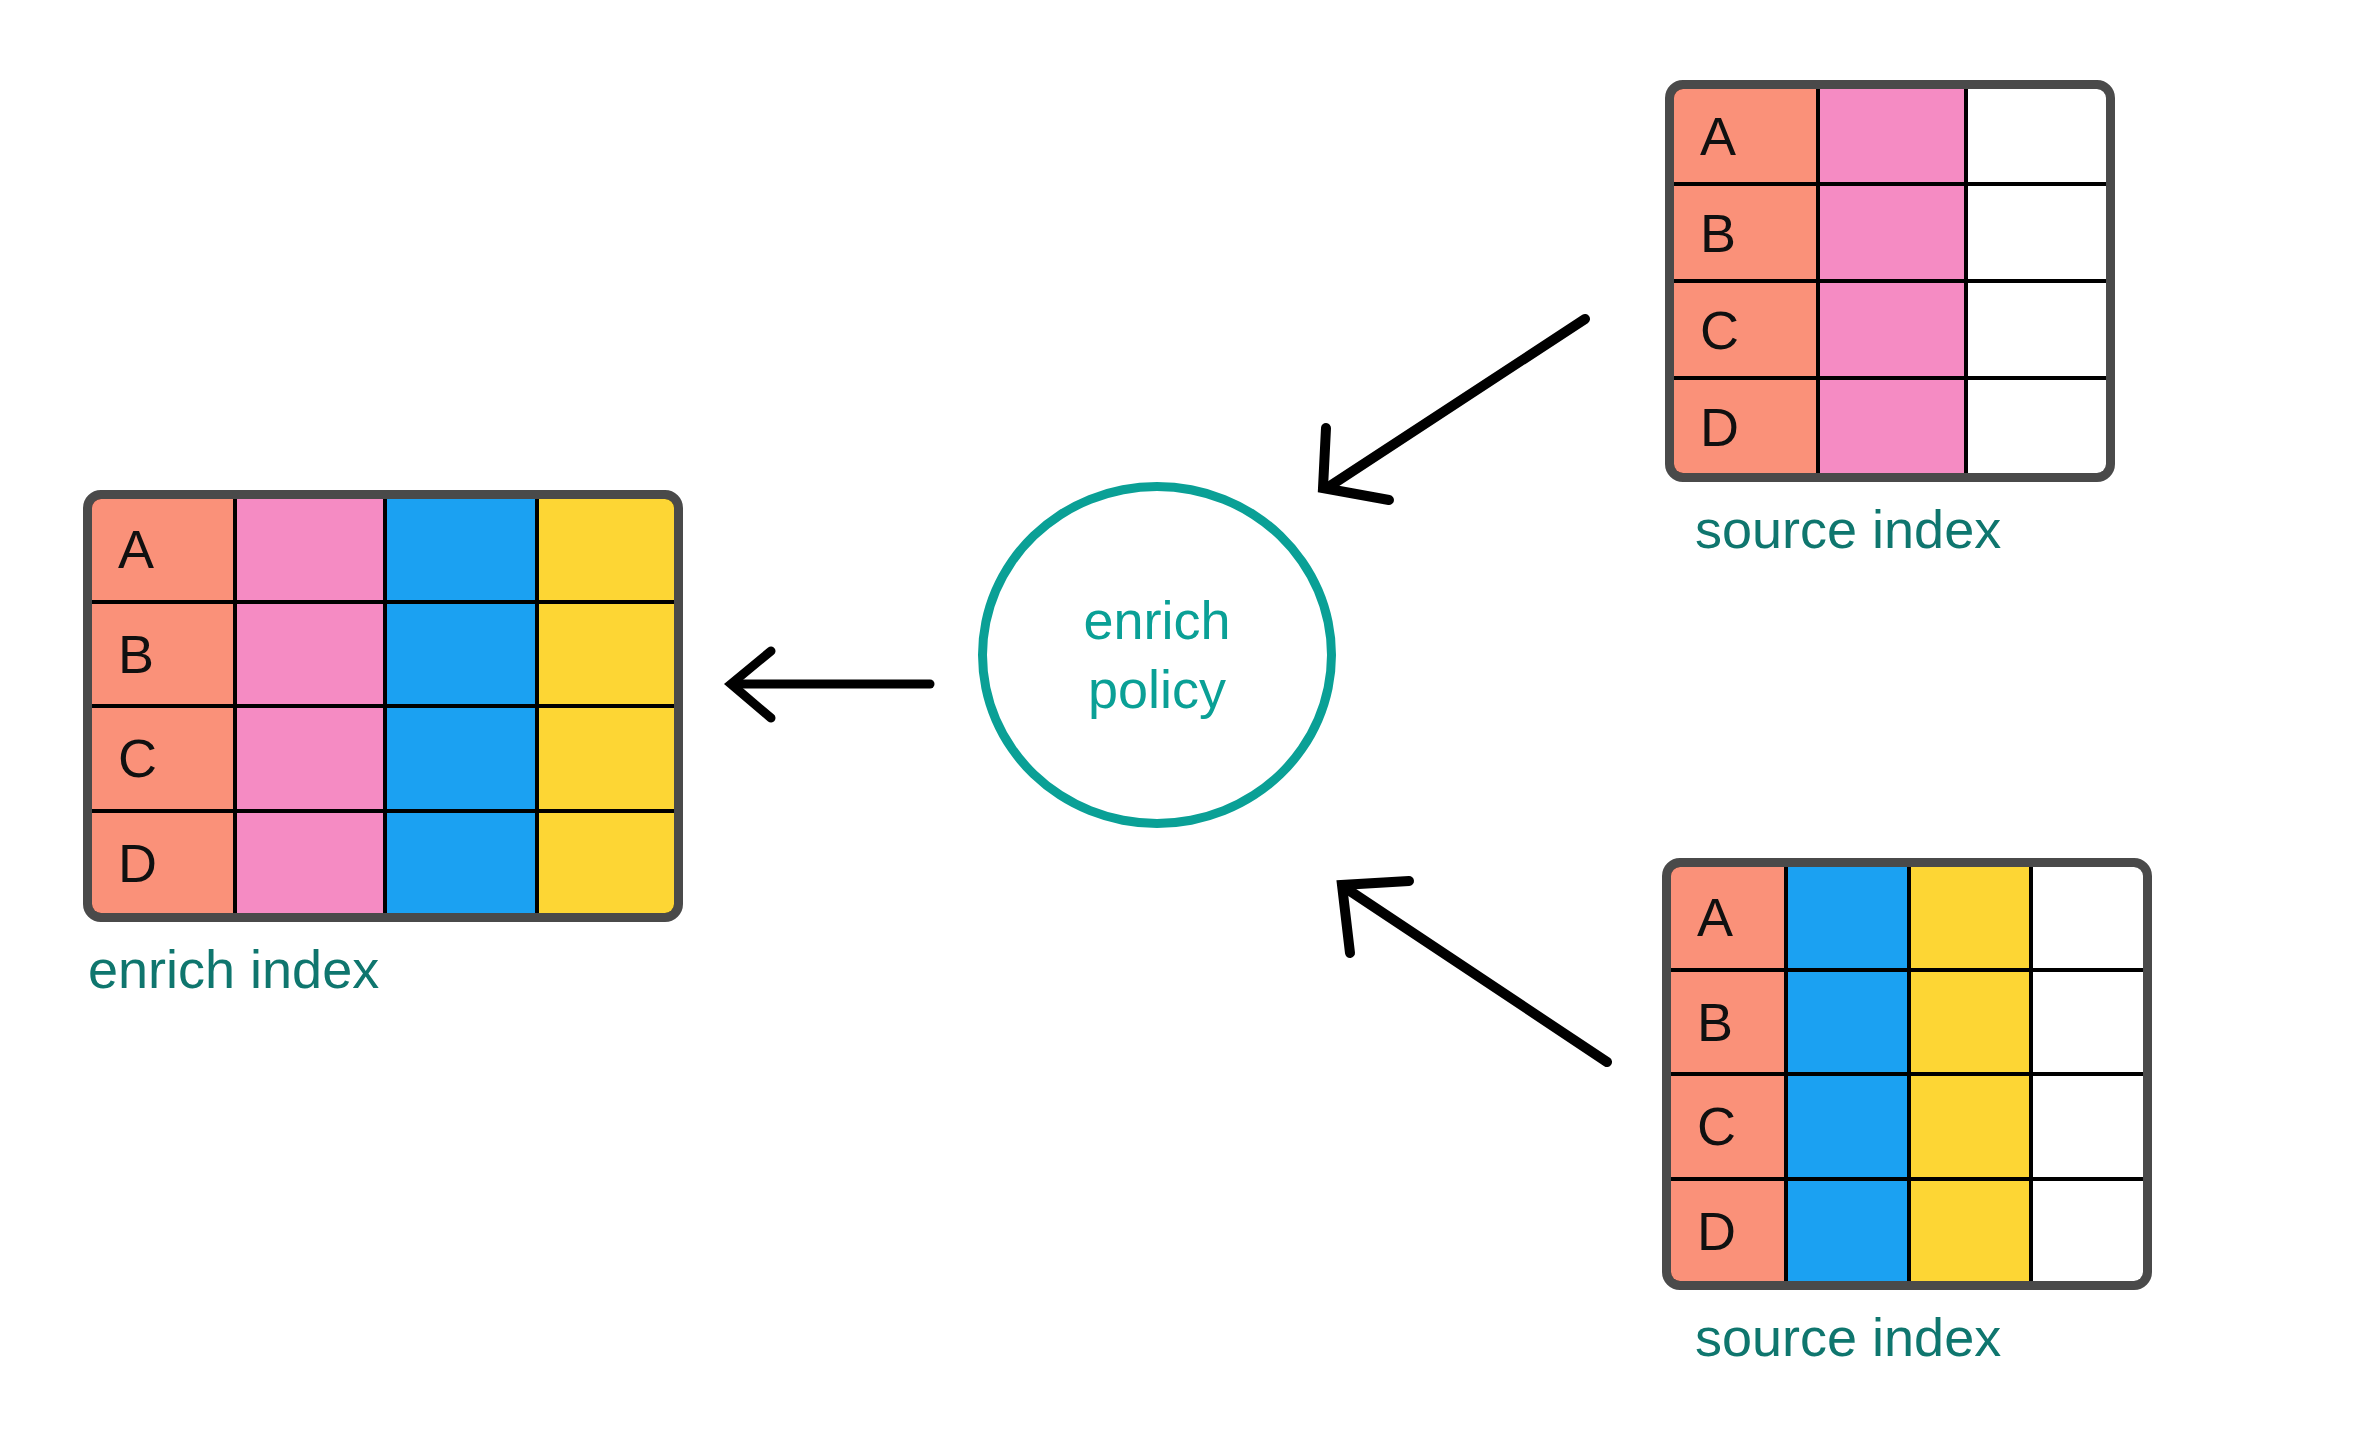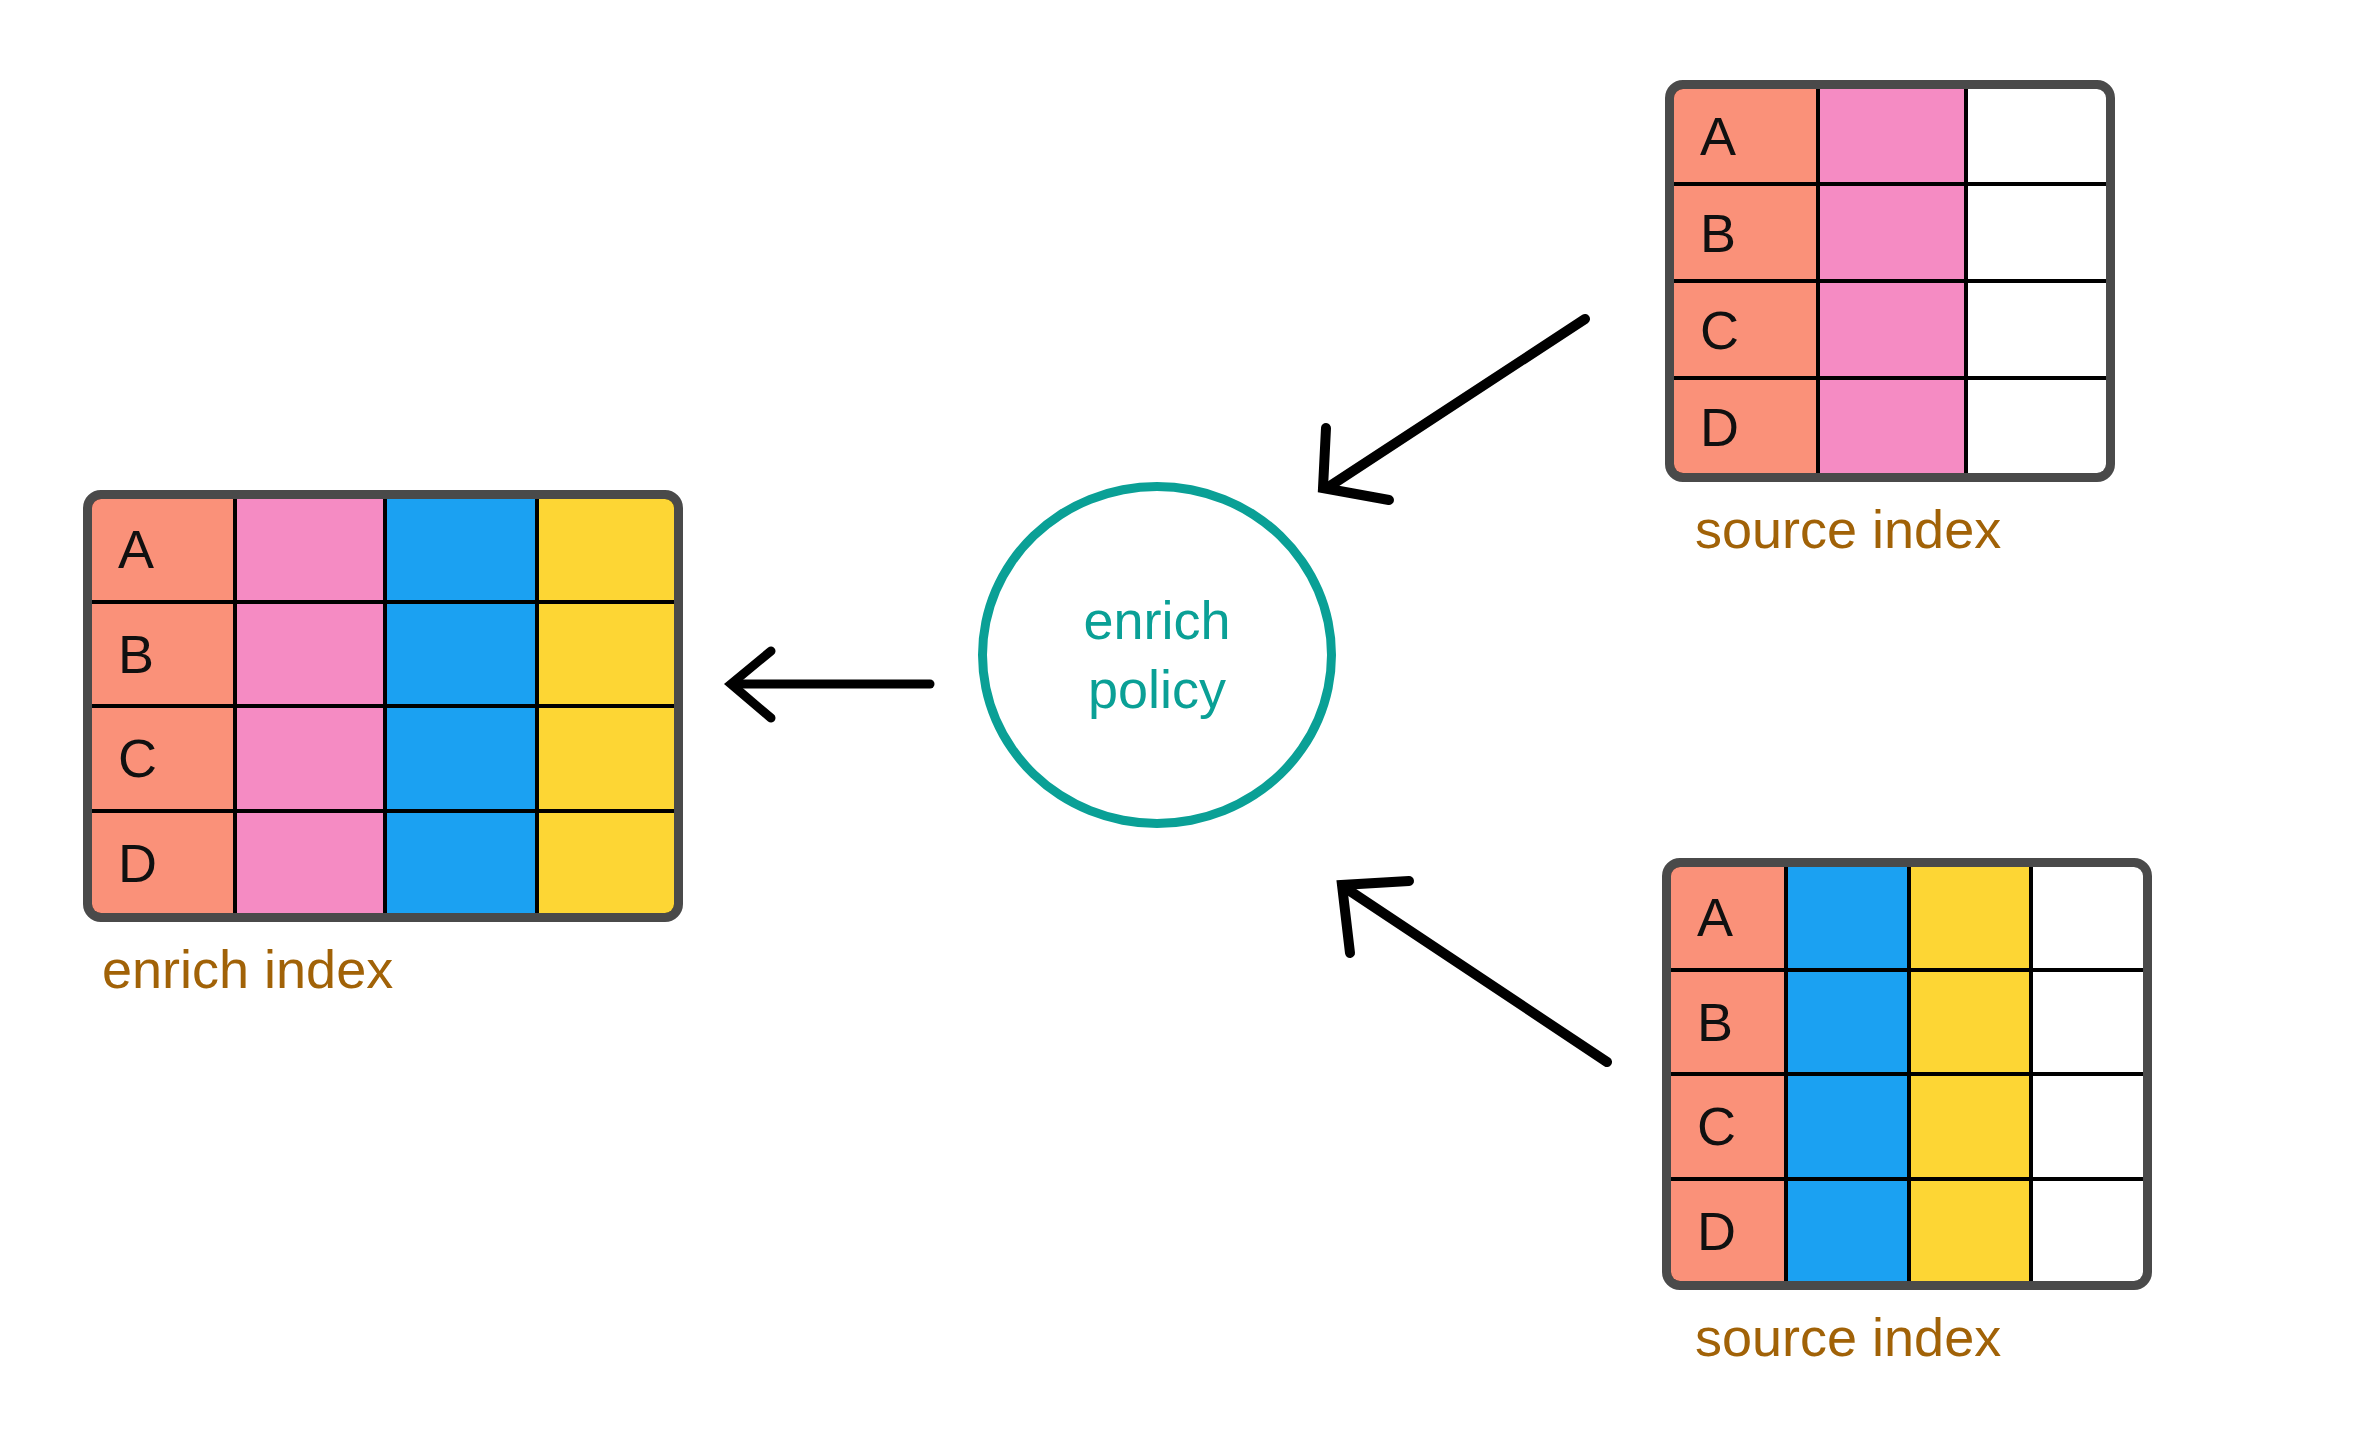--- a/index.html
+++ b/index.html
@@ -53,21 +53,21 @@
   .cell-key {
     color: #101010;
     font-size: 54px;
     line-height: 1;
     padding-left: 26px;
     letter-spacing: 0px;
   }
   .table-caption {
     position: absolute;
     white-space: nowrap;
-    color: #a16207;
+    color: #0f766e;
     font-size: 54px;
     line-height: 1;
   }
 
   
   .policy-circle {
     position: absolute;
     box-sizing: border-box;
     border-radius: 50%;
     border: 9px solid #0aa096;
@@ -130,21 +130,21 @@
       <div class="row">
         <div class="cell" style="width:141px; background:#fa9179;">
           <span class="cell-key">D</span>
         </div>
         <div class="cell" style="width:150px; background:#f58bc3;"></div>
         <div class="cell" style="width:152px; background:#1ba1f2;"></div>
         <div class="cell" style="flex:1; background:#fdd634;"></div>
       </div>
 
     </div>
-    <div class="table-caption" style="left:19px; top:452px;">enrich index</div>
+    <div class="table-caption" style="left:5px; top:452px;">enrich index</div>
   </div>
 
   <div class="table-block" style="left:1665px; top:80px; width:450px; height:402px;">
     <div class="grid" style="width:450px; height:402px;">
 
       <div class="row">
         <div class="cell" style="width:142px; background:#fa9179;">
           <span class="cell-key">A</span>
         </div>
         <div class="cell" style="width:148px; background:#f58bc3;"></div>

